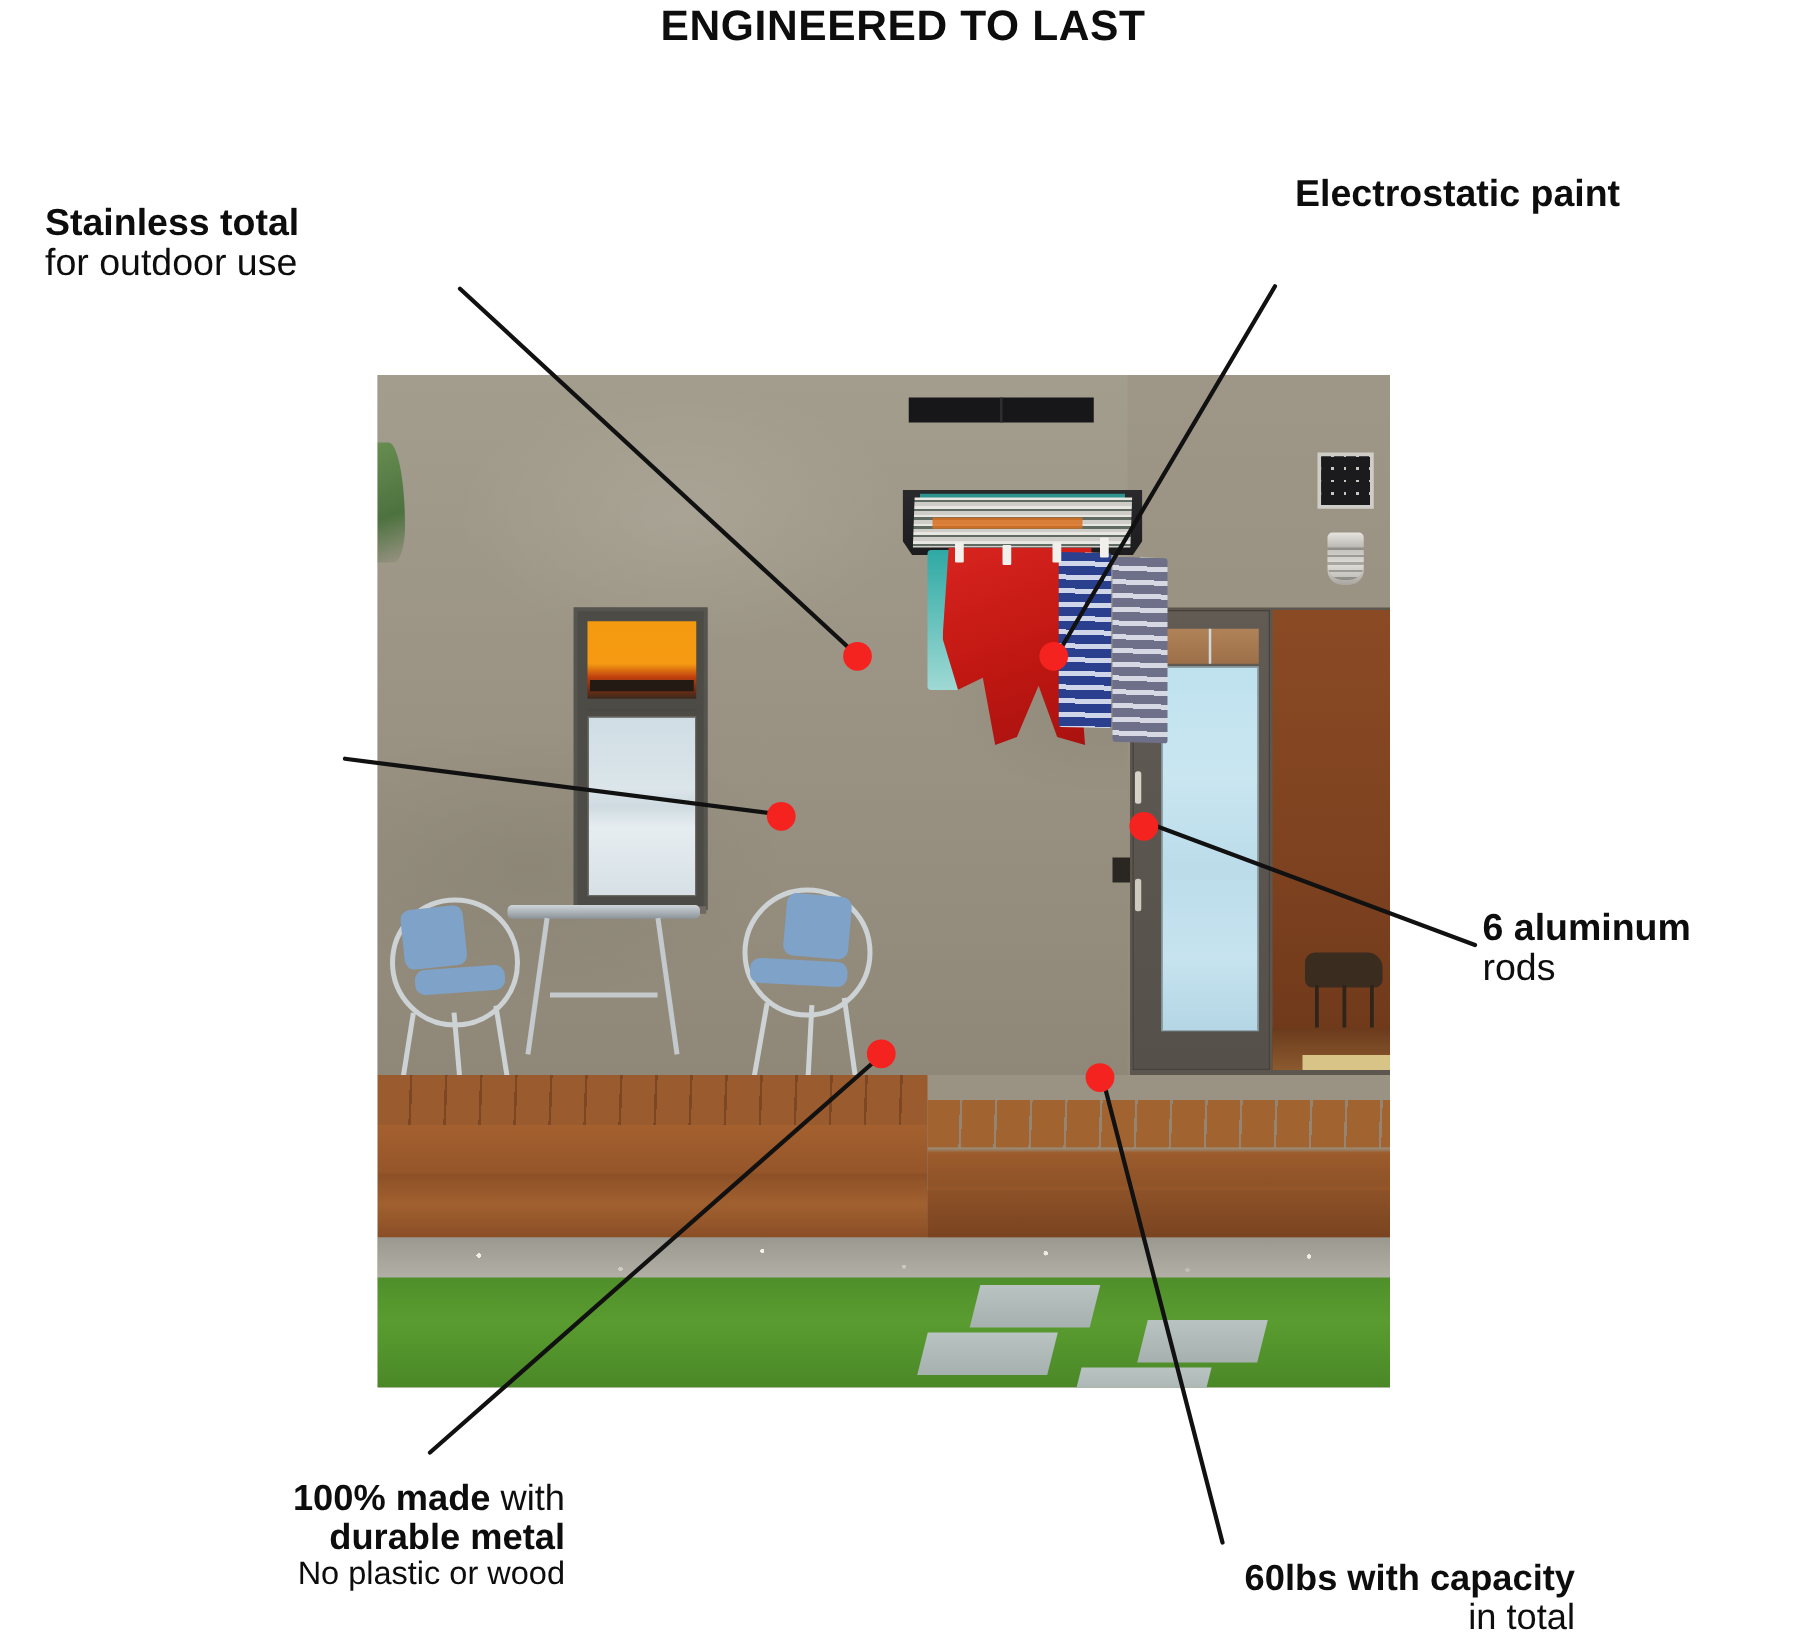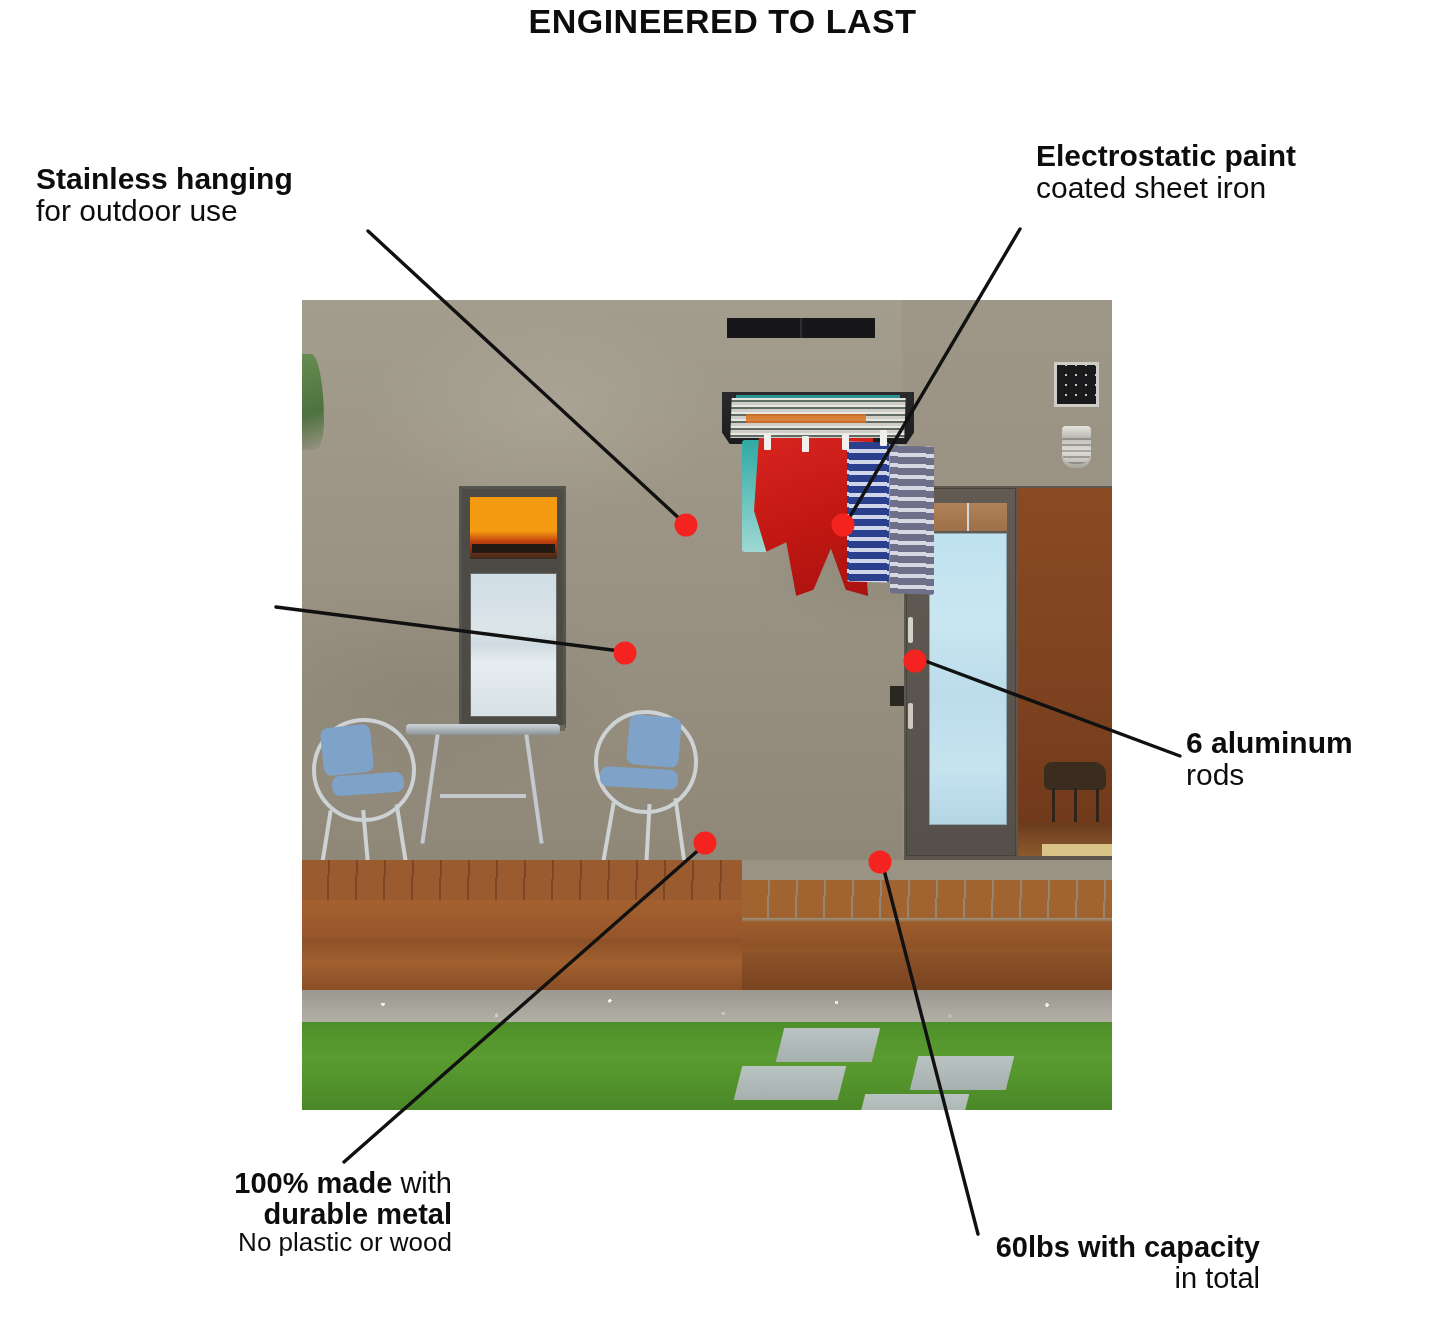--- a/index.html
+++ b/index.html
@@ -146,21 +146,21 @@
   .dot{position:absolute;width:23px;height:23px;border-radius:50%;background:#f5231f;
        transform:translate(-50%,-50%);}
 
   
   .callout{position:absolute;line-height:1.06;color:#0d0d0d;}
   .callout .b{font-weight:bold;}
   .callout .r{font-weight:normal;}
   .t-left  {text-align:left;}
   .t-right {text-align:right;}
   .l1{font-size:30px;}
-  .l2{font-size:29px;}
+  .l2{font-size:29px;margin-top:16px;}
 </style>
 </head>
 <body>
 
 <div id="title">ENGINEERED TO LAST</div>
 
 <div id="photo">
 
   <div class="wall"></div>
   <div class="wall-right"></div>
@@ -264,27 +264,26 @@
 </svg>
 
 <div class="dot" style="left:686px;top:525px;"></div>
 <div class="dot" style="left:843px;top:525px;"></div>
 <div class="dot" style="left:625px;top:653px;"></div>
 <div class="dot" style="left:915px;top:661px;"></div>
 <div class="dot" style="left:705px;top:843px;"></div>
 <div class="dot" style="left:880px;top:862px;"></div>
 
 <div class="callout t-left l1" style="left:36px;top:163px;width:420px;">
-  <div class="b">Stainless hanging</div>
+  <div class="b">Stainless total</div>
   <div class="r">for outdoor use</div>
 </div>
 
 <div class="callout t-left l1" style="left:1036px;top:140px;width:410px;">
   <div class="b">Electrostatic paint</div>
-  <div class="r">coated sheet iron</div>
 </div>
 
 <div class="callout t-right l1" style="left:0px;top:571px;width:262px;">
 </div>
 
 <div class="callout t-left l1" style="left:1186px;top:727px;width:260px;">
   <div class="b">6 aluminum</div>
   <div class="r">rods</div>
 </div>
 

